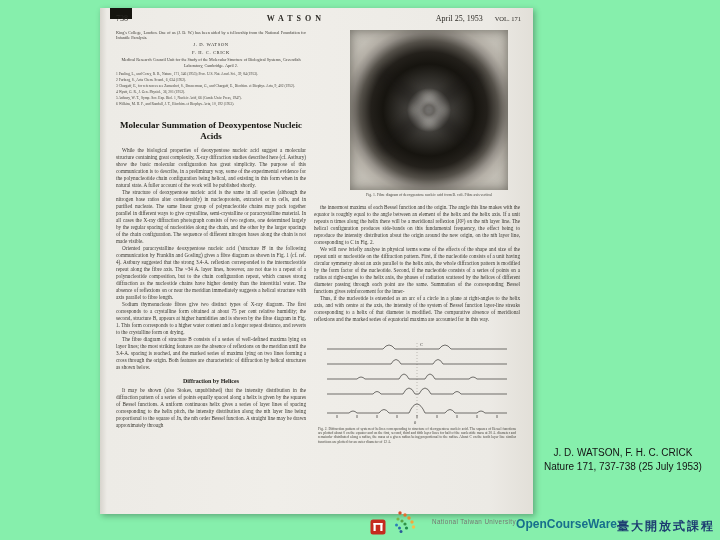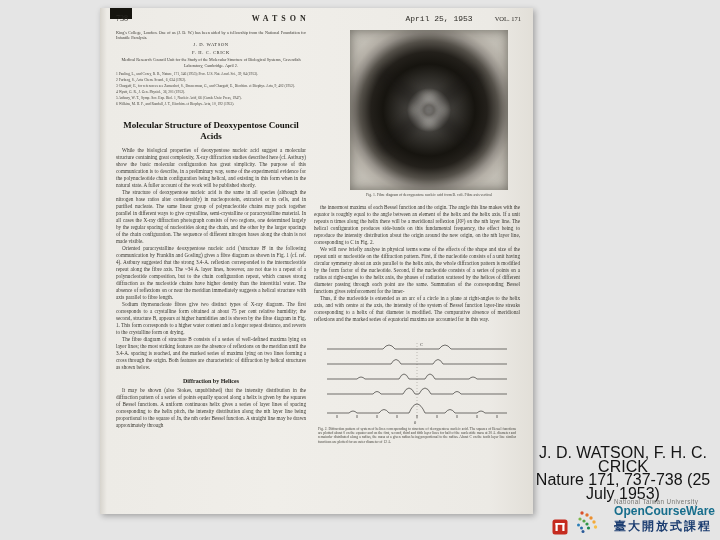--- a/index.html
+++ b/index.html
@@ -1,27 +1,27 @@
 <!DOCTYPE html>
 <html><head>
 <meta charset="utf-8">
 <style>
   html,body{margin:0;padding:0;background:#ffffff;}
-  .slide{position:relative;width:720px;height:540px;background:#e5e5e5;overflow:hidden;font-family:"Liberation Serif",serif;}
+  .slide{position:relative;width:720px;height:540px;background:#86efac;overflow:hidden;font-family:"Liberation Serif",serif;}
 
   
   .scan-page{position:absolute;left:100px;top:8px;width:433px;height:506px;
     background:linear-gradient(90deg,#d7d4cd 0,#edebe6 7px,#f0eee9 40%,#eceae5 90%,#e2dfd8 100%);
     box-shadow:2px 2px 6px rgba(0,0,0,0.30);color:#3a3833;}
   .corner-mark{position:absolute;left:10px;top:0;width:22px;height:11px;background:#16150f;}
 
   .page-header{position:absolute;left:16px;top:6px;right:12px;display:flex;align-items:baseline;font-size:8px;color:#2c2a25;}
   .page-header .pgnum{width:40px;}
   .page-header .jname{flex:1;text-align:center;letter-spacing:4px;font-weight:bold;}
-  .page-header .hdate{margin-right:22px;font-family:Liberation Mono, monospace;}
+  .page-header .hdate{margin-right:12px;}
   .page-header .hvol{font-size:6.5px;}
 
   .col-left{position:absolute;left:16px;top:22px;width:190px;}
   .col-right{position:absolute;left:214px;top:16px;width:206px;}
 
   .tiny{font-size:4.2px;line-height:5.2px;text-align:justify;color:#3c3a34;}
   .fm-authors{text-align:center;font-size:4.6px;line-height:6px;letter-spacing:0.6px;color:#2e2c27;margin:2px 0 1px;}
   .fm-affil{font-size:4.2px;line-height:5.2px;text-align:center;color:#3c3a34;margin-bottom:4px;}
   .ref{font-size:3.6px;line-height:4.4px;color:#45433c;padding-left:4px;text-indent:-4px;margin-bottom:1.6px;text-align:justify;}
 
@@ -37,25 +37,25 @@
     box-shadow:inset 0 0 12px rgba(35,32,26,0.55);}
   .xray .arm{position:absolute;left:50%;top:50%;width:124px;height:16px;margin:-8px 0 0 -62px;background:rgba(24,22,18,0.38);filter:blur(4px);}
   .arm.a1{transform:rotate(38deg);} .arm.a2{transform:rotate(-38deg);}
 
   .fig-caption{font-size:3.8px;line-height:4.6px;text-align:center;color:#45433c;width:158px;margin:0 0 6px 36px;}
   .fig2-caption{font-size:3.6px;line-height:4.4px;text-align:justify;color:#45433c;margin:2px 4px 0 4px;}
   .fig2-svg{display:block;margin:14px auto 0;}
 
   
   .citation{position:absolute;left:527px;top:446px;width:192px;text-align:center;
-    font-family:"Liberation Sans",sans-serif;font-size:16px;line-height:13.5px;color:#141414;}
+    font-family:"Liberation Sans",sans-serif;font-size:10px;line-height:13.5px;color:#141414;}
 
   
   .branding{position:absolute;right:5px;bottom:5px;display:flex;align-items:flex-end;gap:6px;font-family:"Liberation Sans",sans-serif;}
-  .brand-text{display:flex;flex-direction:column;align-items:flex-start;}
+  .brand-text{display:flex;align-items:flex-start;}
   .uni-name{font-size:6.3px;letter-spacing:0.4px;color:#767672;line-height:7px;}
   .ocw-wordmark{font-size:12px;font-weight:bold;color:#176e8c;line-height:13px;}
   .ocw-chinese{font-size:12px;font-weight:bold;color:#1d3e71;letter-spacing:2px;line-height:17px;}
 </style>
 </head>
 <body>
 
 <div class="slide">
 
   <div class="scan-page">
@@ -74,21 +74,21 @@
       <div class="fm-authors">F. H. C. CRICK</div>
       <div class="fm-affil">Medical Research Council Unit for the Study of the Molecular Structure of Biological Systems, Cavendish Laboratory, Cambridge. April 2.</div>
 
       <div class="ref">1 Pauling, L., and Corey, R. B., Nature, 171, 346 (1953); Proc. U.S. Nat. Acad. Sci., 39, 84 (1953).</div>
       <div class="ref">2 Furberg, S., Acta Chem. Scand., 6, 634 (1952).</div>
       <div class="ref">3 Chargaff, E., for references see Zamenhof, S., Brawerman, G., and Chargaff, E., Biochim. et Biophys. Acta, 9, 402 (1952).</div>
       <div class="ref">4 Wyatt, G. R., J. Gen. Physiol., 36, 201 (1952).</div>
       <div class="ref">5 Astbury, W. T., Symp. Soc. Exp. Biol. 1, Nucleic Acid, 66 (Camb. Univ. Press, 1947).</div>
       <div class="ref">6 Wilkins, M. H. F., and Randall, J. T., Biochim. et Biophys. Acta, 10, 192 (1953).</div>
 
-      <div class="article-title">Molecular Structure of Deoxypentose Council Acids</div>
+      <div class="article-title">Molecular Summation of Deoxypentose Nucleic Acids</div>
 
       <p class="body-p">While the biological properties of deoxypentose nucleic acid suggest a molecular structure containing great complexity, X-ray diffraction studies described here (cf. Astbury) show the basic molecular configuration has great simplicity. The purpose of this communication is to describe, in a preliminary way, some of the experimental evidence for the polynucleotide chain configuration being helical, and existing in this form when in the natural state. A fuller account of the work will be published shortly.</p>
       <p class="body-p">The structure of deoxypentose nucleic acid is the same in all species (although the nitrogen base ratios alter considerably) in nucleoprotein, extracted or in cells, and in purified nucleate. The same linear group of polynucleotide chains may pack together parallel in different ways to give crystalline, semi-crystalline or paracrystalline material. In all cases the X-ray diffraction photograph consists of two regions, one determined largely by the regular spacing of nucleotides along the chain, and the other by the larger spacings of the chain configuration. The sequence of different nitrogen bases along the chain is not made visible.</p>
       <p class="body-p">Oriented paracrystalline deoxypentose nucleic acid ('structure B' in the following communication by Franklin and Gosling) gives a fibre diagram as shown in Fig. 1 (cf. ref. 4). Astbury suggested that the strong 3.4-A. reflexion corresponded to the internucleotide repeat along the fibre axis. The ~34 A. layer lines, however, are not due to a repeat of a polynucleotide composition, but to the chain configuration repeat, which causes strong diffraction as the nucleotide chains have higher density than the interstitial water. The absence of reflexions on or near the meridian immediately suggests a helical structure with axis parallel to fibre length.</p>
       <p class="body-p">Sodium thymonucleate fibres give two distinct types of X-ray diagram. The first corresponds to a crystalline form obtained at about 75 per cent relative humidity; the second, structure B, appears at higher humidities and is shown by the fibre diagram in Fig. 1. This form corresponds to a higher water content and a longer repeat distance, and reverts to the crystalline form on drying.</p>
       <p class="body-p">The fibre diagram of structure B consists of a series of well-defined maxima lying on layer lines; the most striking features are the absence of reflexions on the meridian until the 3.4-A. spacing is reached, and the marked series of maxima lying on two lines forming a cross through the origin. Both features are characteristic of diffraction by helical structures as shown below.</p>
 
       <div class="section-heading">Diffraction by Helices</div>
       <p class="body-p">It may be shown (also Stokes, unpublished) that the intensity distribution in the diffraction pattern of a series of points equally spaced along a helix is given by the squares of Bessel functions. A uniform continuous helix gives a series of layer lines of spacing corresponding to the helix pitch, the intensity distribution along the nth layer line being proportional to the square of Jn, the nth order Bessel function. A straight line may be drawn approximately through</p>
     </div>

